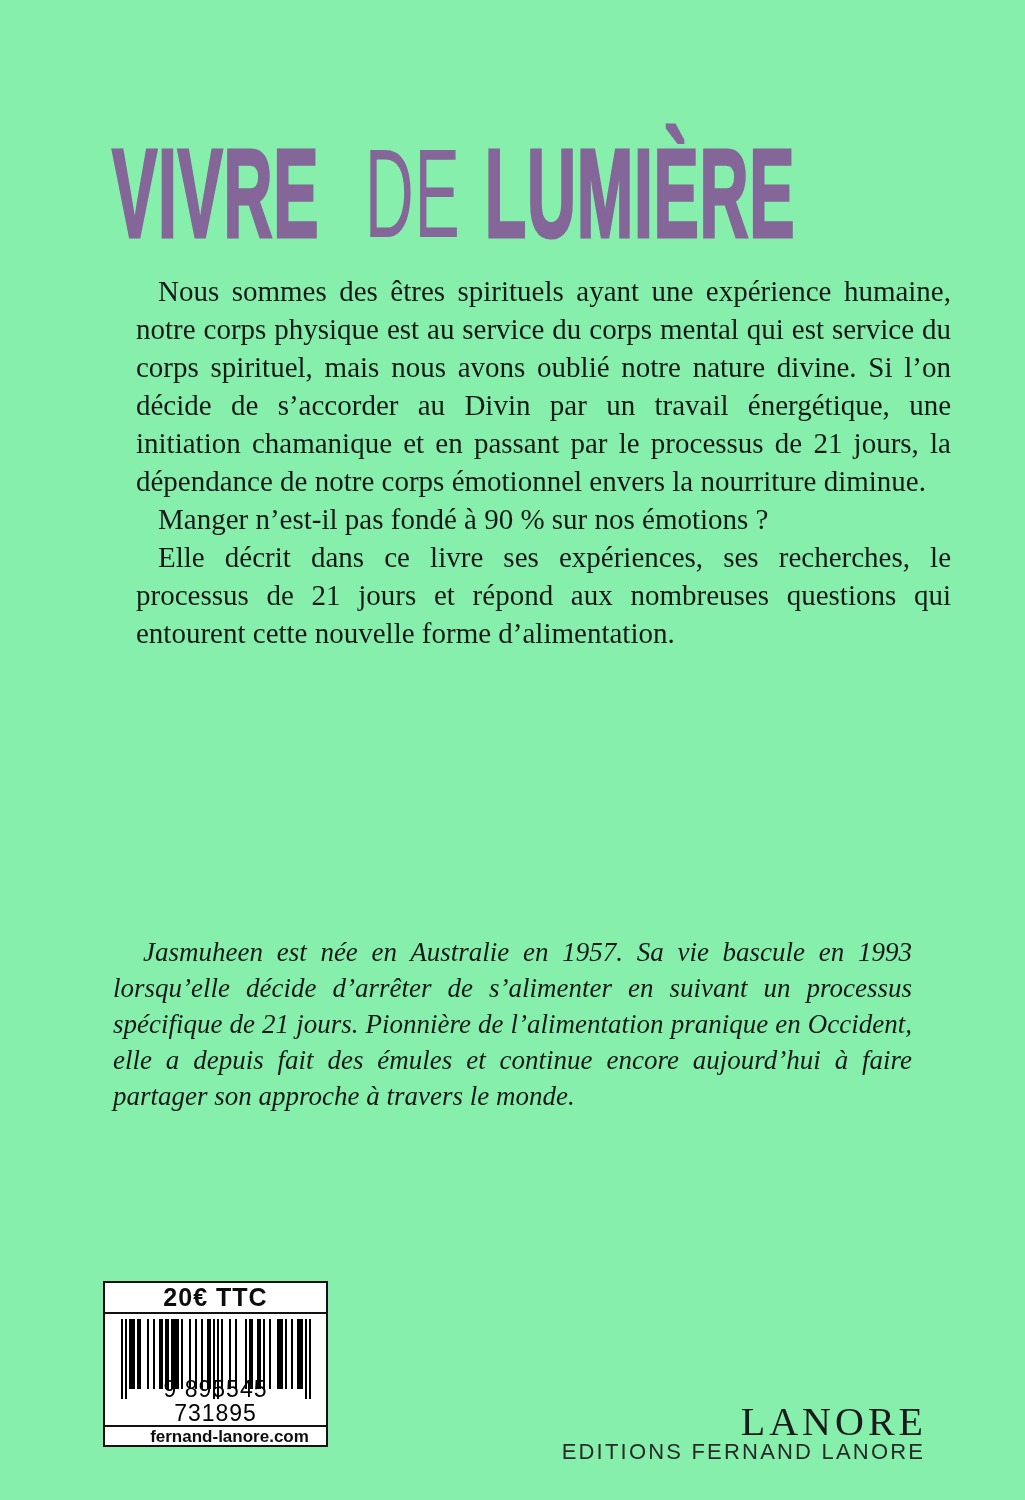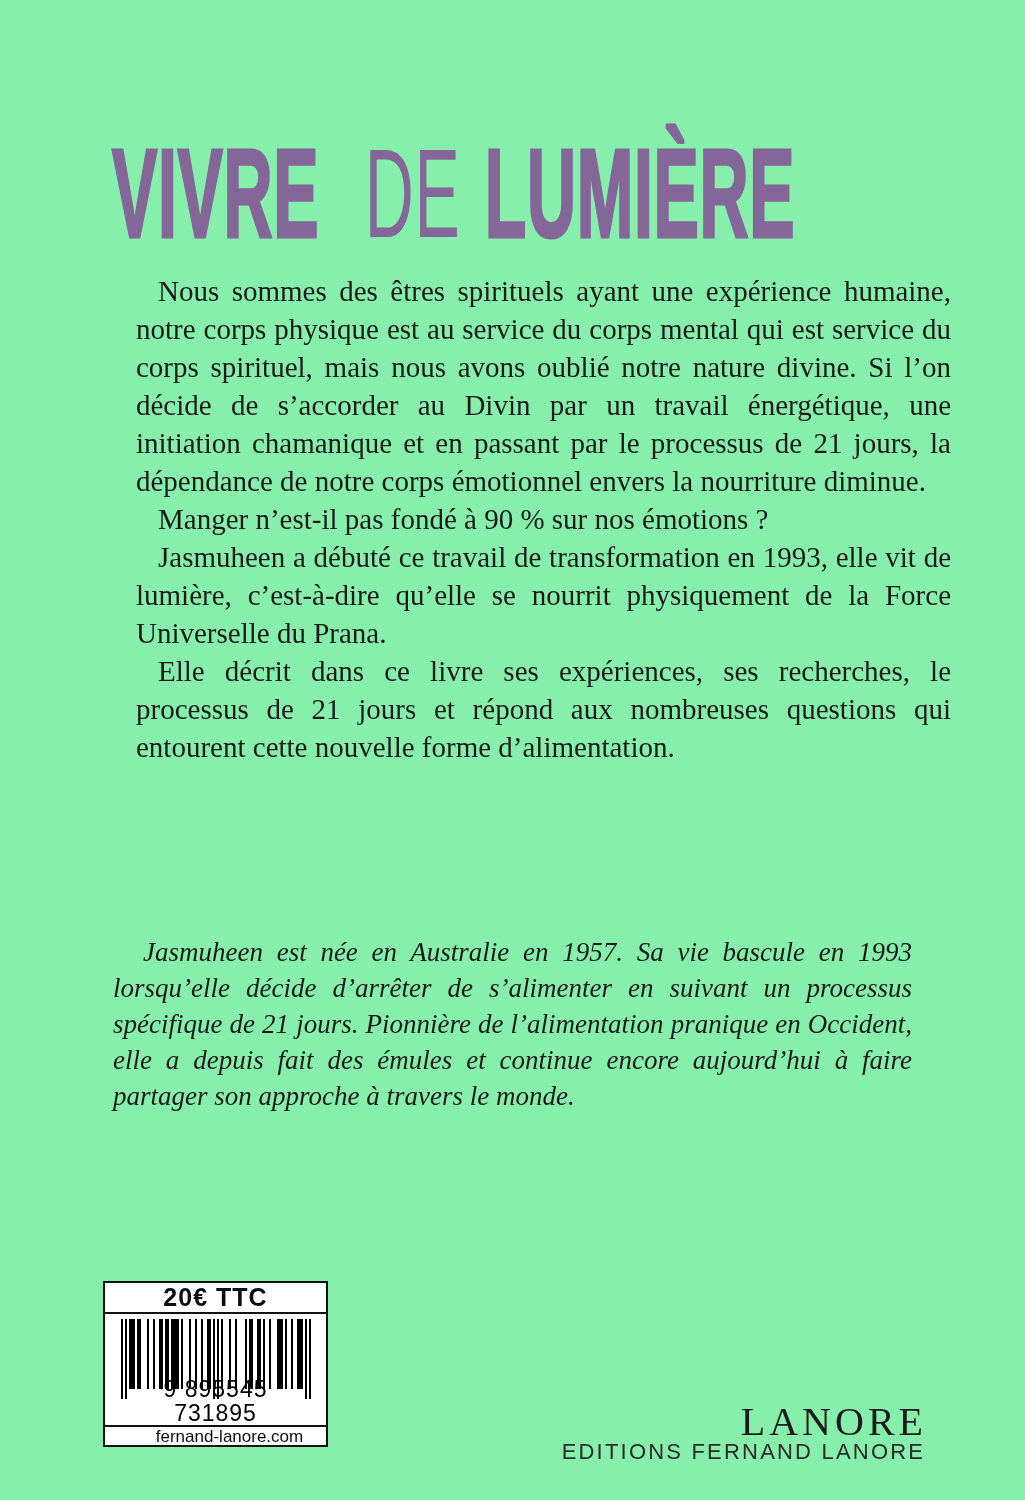--- a/index.html
+++ b/index.html
@@ -118,21 +118,21 @@
     background: transparent;
     align-self: stretch;
     text-align: center;
   }
   .site-row {
     height: 28px;
     border-top: 2px solid #121212;
     display: flex;
     align-items: center;
     justify-content: center;
-    font-weight: 400;
+    font-weight: 700;
     font-size: 17px;
     color: #0d0d0d;
     padding-left: 28px;
   }
 
   
   .publisher {
     position: absolute;
     right: 102px;
     top: 1402px;
@@ -163,21 +163,20 @@
 
   <div class="title-wrap">
     <div class="title-inner">
       <span class="title-bold">VIVRE</span><span class="title-light">DE</span><span class="title-bold">LUMIÈRE</span>
     </div>
   </div>
 
   <div class="synopsis">
     <p>Nous sommes des êtres spirituels ayant une expérience humaine, notre corps physique est au service du corps mental qui est service du corps spirituel, mais nous avons oublié notre nature divine. Si l’on décide de s’accorder au Divin par un travail énergétique, une initiation chamanique et en passant par le processus de 21 jours, la dépendance de notre corps émotionnel envers la nourriture diminue.</p>
     <p>Manger n’est-il pas fondé à 90 % sur nos émotions ?</p>
-    <p>Jasmuheen a débuté ce travail de transformation en 1993, elle vit de lumière, c’est-à-dire qu’elle se nourrit physiquement de la Force Universelle du Prana.</p>
     <p>Elle décrit dans ce livre ses expériences, ses recherches, le processus de 21 jours et répond aux nombreuses questions qui entourent cette nouvelle forme d’alimentation.</p>
   </div>
 
   <div class="bio">
     <p>Jasmuheen est née en Australie en 1957. Sa vie bascule en 1993 lorsqu’elle décide d’arrêter de s’alimenter en suivant un processus spécifique de 21 jours. Pionnière de l’alimentation pranique en Occident, elle a depuis fait des émules et continue encore aujourd’hui à faire partager son approche à travers le monde.</p>
   </div>
 
   <div class="barcode-box">
     <div class="price-row">20€ TTC</div>
     <div class="bars-area">

